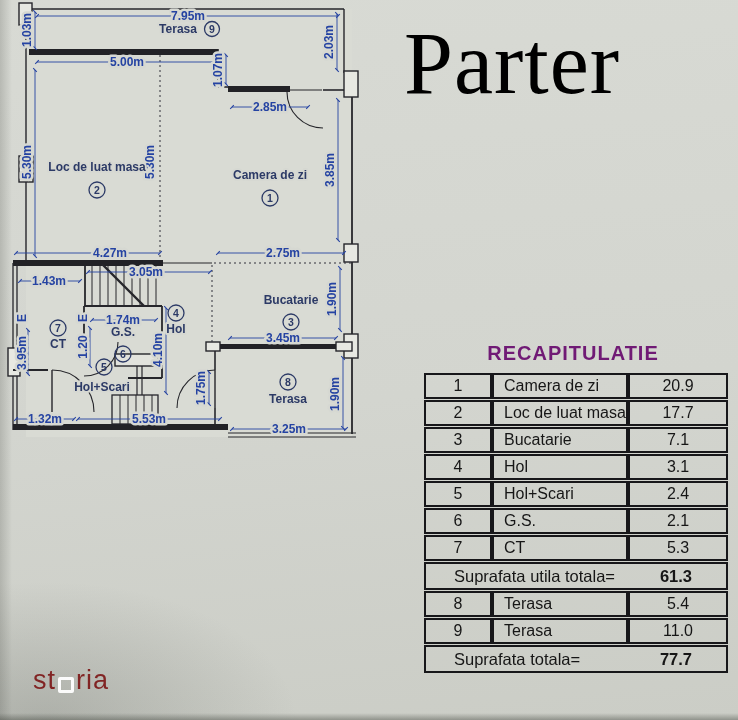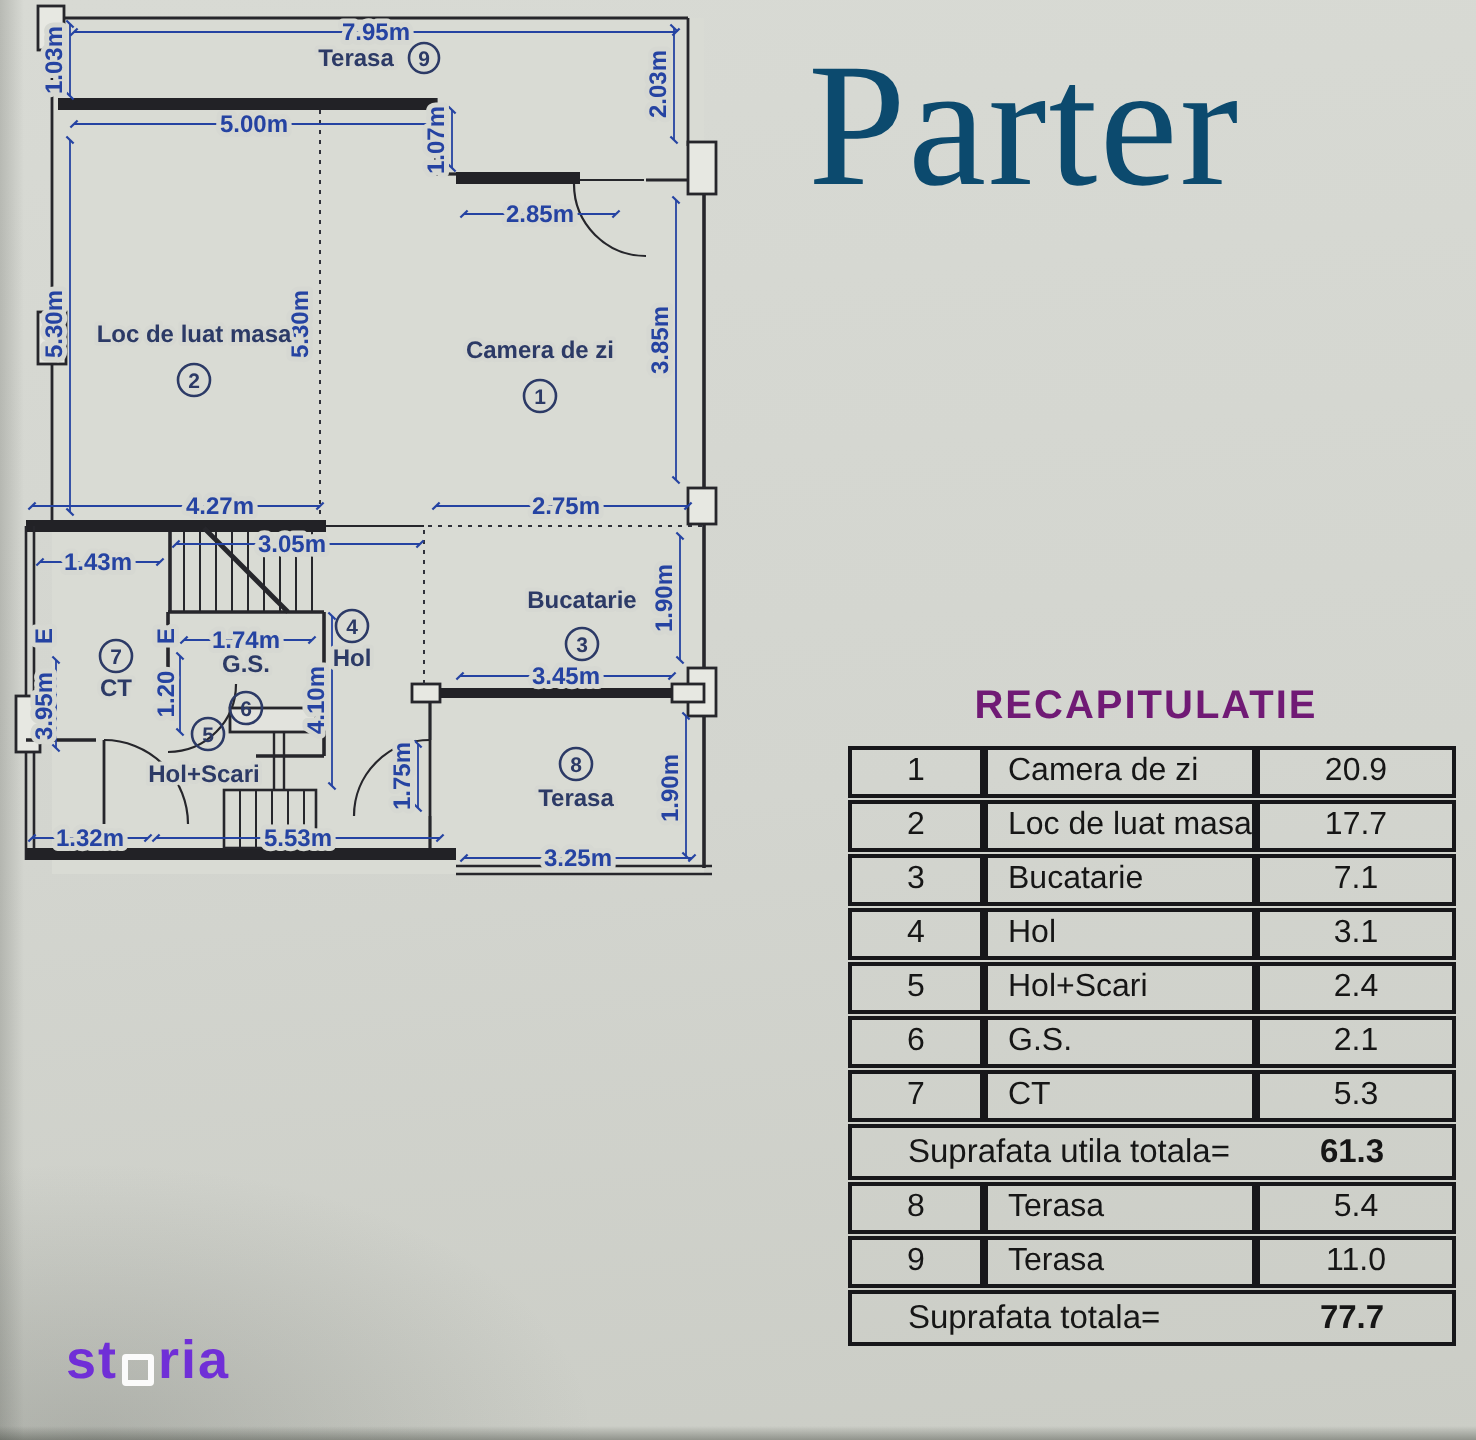--- a/index.html
+++ b/index.html
@@ -12,21 +12,21 @@
   .shade-left{position:absolute;left:0;top:0;bottom:0;width:12px;
     background:linear-gradient(90deg,rgba(70,72,66,.22),rgba(70,72,66,0));}
   .shade-bottom{position:absolute;left:0;right:0;bottom:0;height:7px;
     background:linear-gradient(180deg,rgba(55,60,52,0),rgba(55,60,52,.4));}
   .shade-corner{position:absolute;left:0;bottom:0;width:300px;height:140px;
     background:radial-gradient(ellipse at 15% 100%,rgba(80,84,78,.25),rgba(80,84,78,0) 70%);}
 
   .page-title{
     position:absolute;left:404px;top:20px;line-height:1;
     font-family:"Liberation Serif",serif;font-size:88px;letter-spacing:1px;
-    color:#0c4a6e;
+    color:#000000;
   }
 
   
   svg.plan{position:absolute;left:0;top:0;}
   .wl{stroke:#26262b;fill:none;}
   .wf{fill:#222226;stroke:none;}
   .col{fill:#e7e8e2;stroke:#26262b;stroke-width:1.4;}
   .dash{stroke:#30313a;stroke-width:1;stroke-dasharray:2,3;fill:none;}
   .dim{stroke:#2543a2;stroke-width:.9;fill:none;
        marker-start:url(#tk);marker-end:url(#tk);}
@@ -52,22 +52,22 @@
   td.sup{width:96px;text-align:center;}
   tr.hdr td{height:42px;font-size:16px;line-height:1.18;vertical-align:middle;}
   tr.hdr td.nr{font-size:16px;padding-left:1px;}
   tr.hdr td.den{padding-left:8px;}
   td.spanrow{height:24px;}
   .tot{display:flex;align-items:center;justify-content:space-between;height:100%;margin-left:20px;}
   .tot .lab{padding-left:8px;font-size:16.5px;white-space:nowrap;}
   .tot .val{width:100px;text-align:center;font-size:16.5px;flex:none;font-weight:bold;}
 
   
-  .watermark{position:absolute;left:33px;top:665px;color:#6d28d9;opacity:.95;
-    font-size:27px;font-weight:bold;letter-spacing:1px;display:flex;align-items:flex-end;}
+  .watermark{position:absolute;left:33px;top:665px;color:#7f1d1d;opacity:.95;
+    font-size:27px;font-weight:normal;letter-spacing:1px;display:flex;align-items:flex-end;}
   .watermark .sq{display:inline-block;width:10px;height:10px;border:3.4px solid #fff;
     border-radius:2px;margin:0 2px 3px 2px;}
 </style>
 </head>
 <body>
 
 <div class="shade-left"></div>
 <div class="shade-corner"></div>
 
 <svg class="plan" width="380" height="450" viewBox="0 0 380 450">

